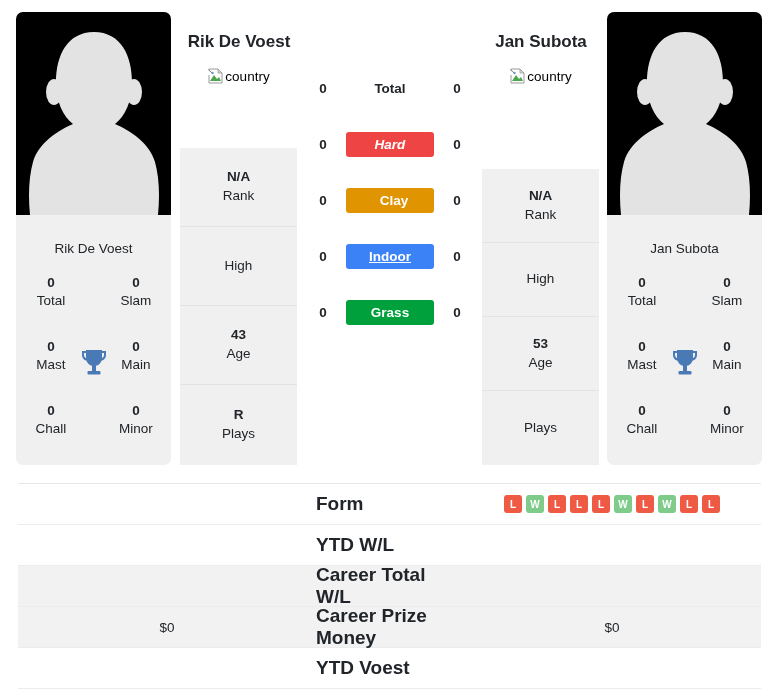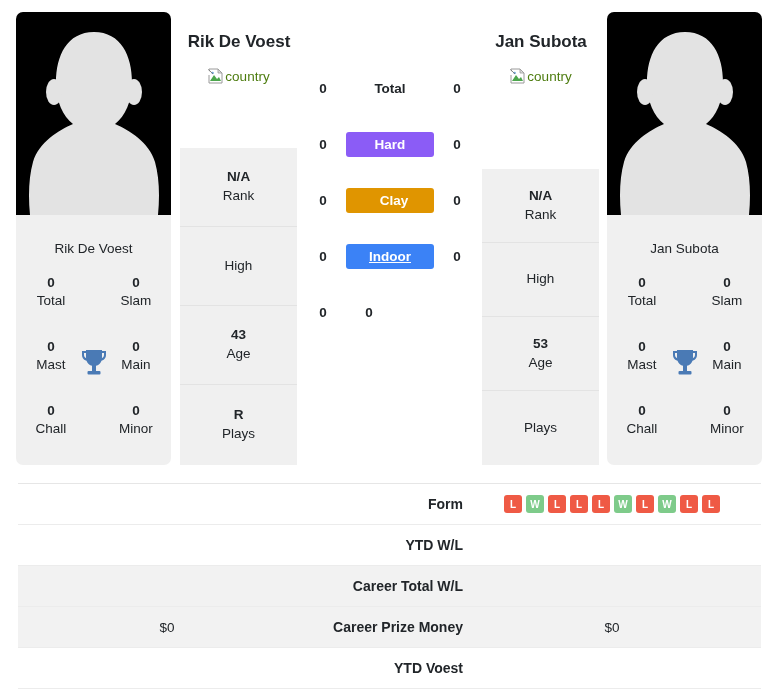--- a/index.html
+++ b/index.html
@@ -77,21 +77,21 @@
   
   .name-block { position: absolute; top: 32px; width: 120px; text-align: center; }
   .name-block.left  { left: 179px; width: 120px; }
   .name-block.right { left: 481px; width: 120px; }
   .player-name {
     font-size: 17px; font-weight: bold; color: #212529;
     white-space: nowrap;
   }
   .country-line {
     margin-top: 16px;
-    font-size: 13.5px; color: #4d7c0f;
+    font-size: 13.5px; color: #000000;
     display: flex; align-items: center; justify-content: center;
     white-space: nowrap;
   }
   .broken-img {
     display: inline-block;
     width: 16px; height: 16px;
     margin-right: 1px;
     position: relative;
     vertical-align: middle;
   }
@@ -150,22 +150,22 @@
     display: flex; align-items: center;
     border-bottom: 1px solid #ececec;
   }
   .trow.alt { background: #f2f2f2; }
   .tcell-left, .tcell-right {
     width: 298px; text-align: center;
     font-size: 13.5px; color: #212529;
     display: flex; align-items: center; justify-content: center;
   }
   .tcell-mid {
-    flex: 1; text-align: right;
-    font-size: 14px; font-weight: bold; color: #212529;
+    flex: 1; text-align: left;
+    font-size: 19px; font-weight: bold; color: #212529;
   }
   .form-badges { display: flex; gap: 4px; justify-content: center; }
   .badge {
     width: 18px; height: 18px;
     border-radius: 3px;
     display: flex; align-items: center; justify-content: center;
     font-size: 10px; font-weight: bold; color: #ffffff;
   }
   .badge.w { background: #7ecb8a; }
   .badge.l { background: #ef5a45; }
@@ -356,35 +356,36 @@
     </div>
 
     <div class="surfaces">
       <div class="surf-row">
         <div class="surf-num">0</div>
         <div class="surf-pill plain">Total</div>
         <div class="surf-num">0</div>
       </div>
       <div class="surf-row">
         <div class="surf-num">0</div>
-        <div class="surf-pill" id="pill-hard" style="background: #8b5cf6;">Hard</div>
+        <div class="surf-pill" id="pill-hard" style="background: #ef4444; font-style: italic;">Hard</div>
         <div class="surf-num">0</div>
       </div>
       <div class="surf-row">
         <div class="surf-num">0</div>
         <div class="surf-pill" id="pill-clay" style="background: rgb(224, 149, 0); padding-left: 8px;">Clay</div>
         <div class="surf-num">0</div>
       </div>
       <div class="surf-row">
         <div class="surf-num">0</div>
         <div class="surf-pill" id="pill-indoor" style="background: #3b82f6; text-decoration: underline;">Indoor</div>
         <div class="surf-num">0</div>
       </div>
       <div class="surf-row">
         <div class="surf-num">0</div>
+        <div class="surf-pill" id="pill-grass" style="background: rgb(0, 160, 60);">Grass</div>
         <div class="surf-num">0</div>
       </div>
     </div>
 
   </div>
 
   <div class="stat-table">
 
     <div class="trow">
       <div class="tcell-left">

